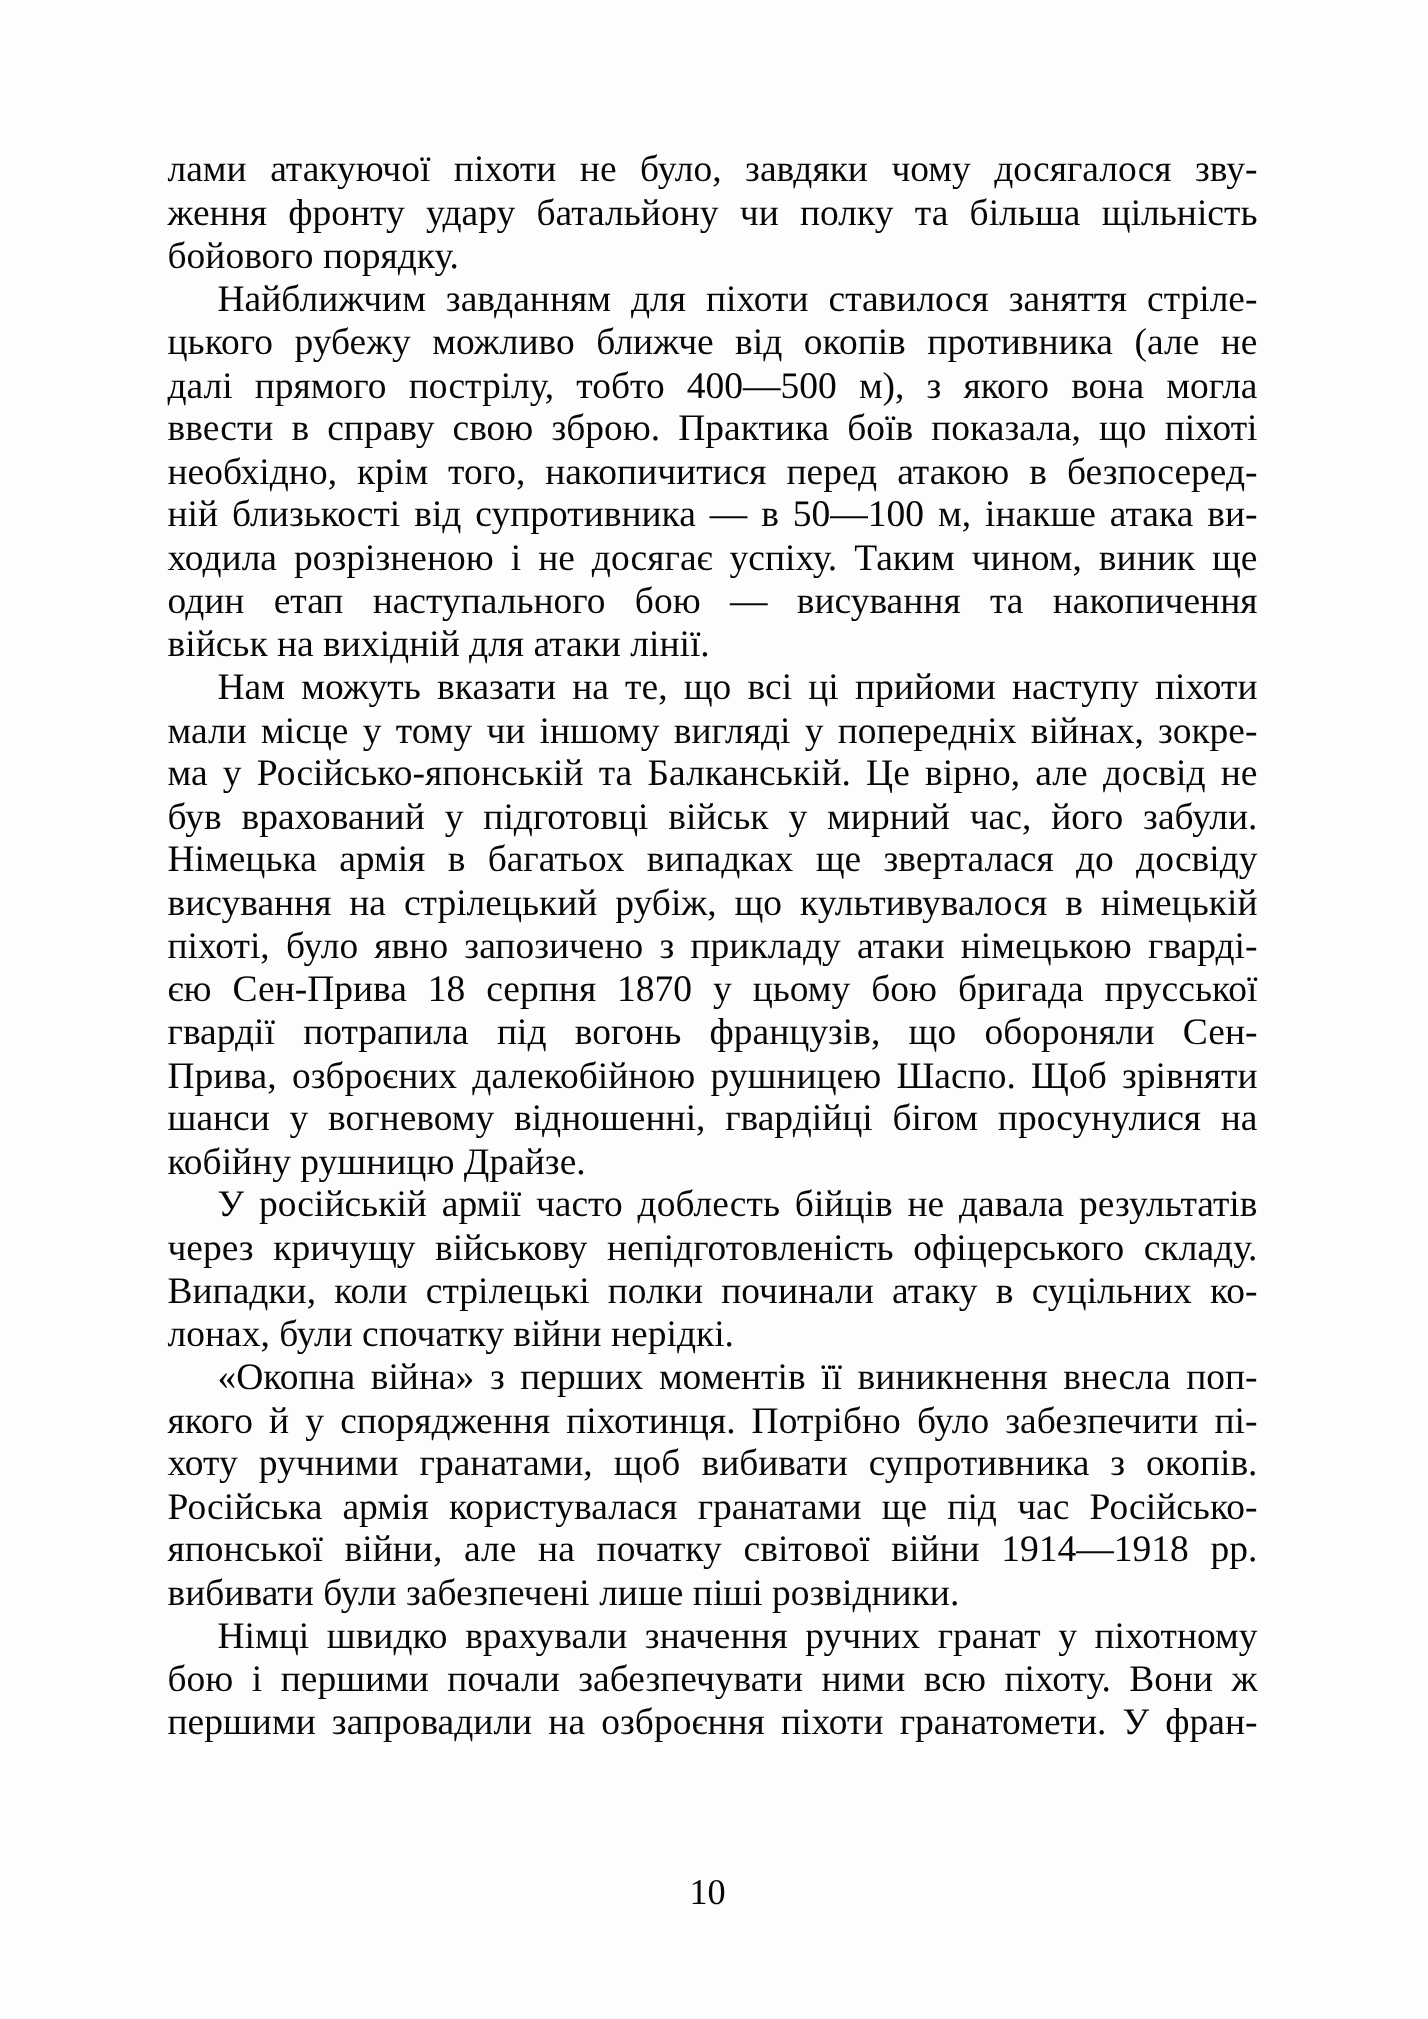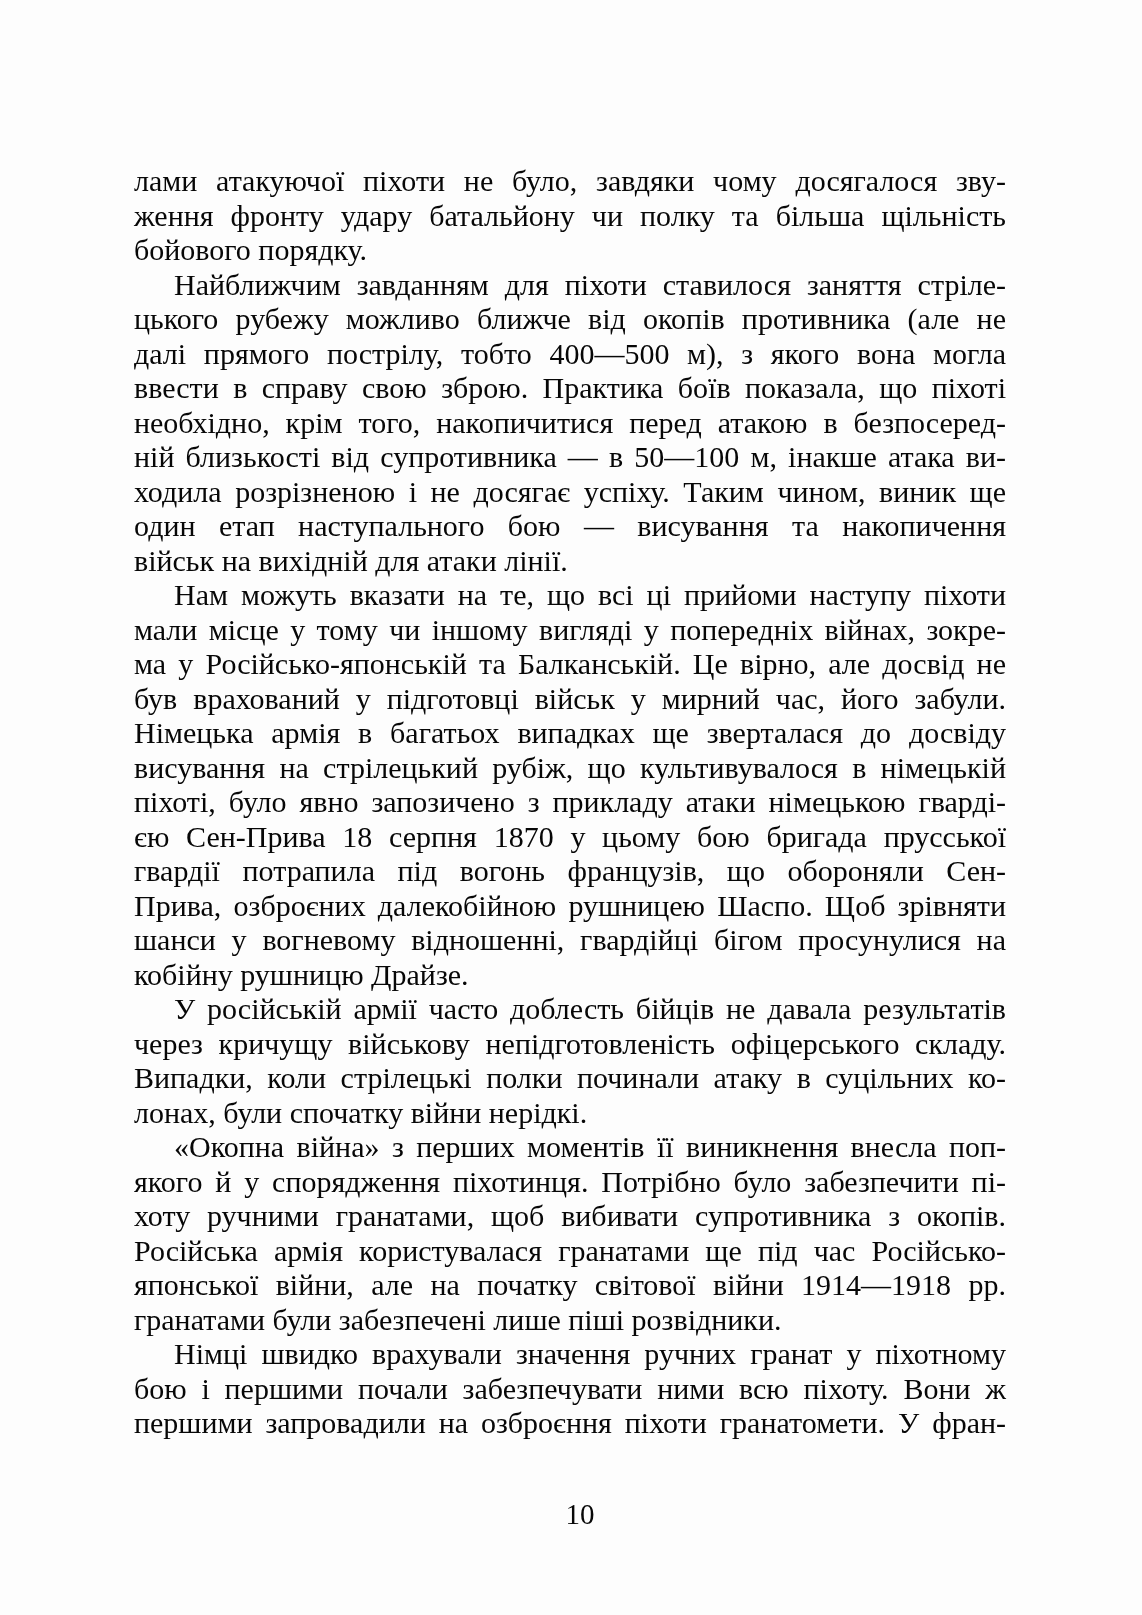--- a/index.html
+++ b/index.html
@@ -24,40 +24,39 @@
     color: #070707;
   }
   .text-block {
     position: absolute;
     left: 134px;
     top: 119px;
     width: 872px;
     font-size: 30px;
     line-height: 34.5px;
     text-justify: inter-word;
-    margin-top: 45px;
   }
   .paragraph {
     margin: 0;
     padding: 0;
   }
   .line {
     white-space: nowrap;
     text-align: justify;
     text-align-last: justify;
   }
   .line.indent {
     padding-left: 40px;
   }
   .line.para-end {
     text-align-last: left;
   }
   .page-number {
     position: absolute;
-    left: 144px;
+    left: 130px;
     top: 1499px;
     width: 872px;
     text-align: center;
     font-size: 29px;
     line-height: 30px;
     color: #070707;
   }
 </style>
 </head>
 <body>
@@ -99,21 +98,21 @@
         <div class="line">через кричущу військову непідготовленість офіцерського складу.</div>
         <div class="line">Випадки, коли стрілецькі полки починали атаку в суцільних ко-</div>
         <div class="line para-end">лонах, були спочатку війни нерідкі.</div>
       </div>
       <div class="paragraph">
         <div class="line indent">«Окопна війна» з перших моментів її виникнення внесла поп-</div>
         <div class="line">якого й у спорядження піхотинця. Потрібно було забезпечити пі-</div>
         <div class="line">хоту ручними гранатами, щоб вибивати супротивника з окопів.</div>
         <div class="line">Російська армія користувалася гранатами ще під час Російсько-</div>
         <div class="line">японської війни, але на початку світової війни 1914—1918 рр.</div>
-        <div class="line para-end">гранатами були забезпечені лише піші розвідники.</div>
+        <div class="line para-end">вибивати були забезпечені лише піші розвідники.</div>
       </div>
       <div class="paragraph">
         <div class="line indent">Німці швидко врахували значення ручних гранат у піхотному</div>
         <div class="line">бою і першими почали забезпечувати ними всю піхоту. Вони ж</div>
         <div class="line">першими запровадили на озброєння піхоти гранатомети. У фран-</div>
       </div>
     </div>
   <div class="page-number">10</div>
 </div>
 

